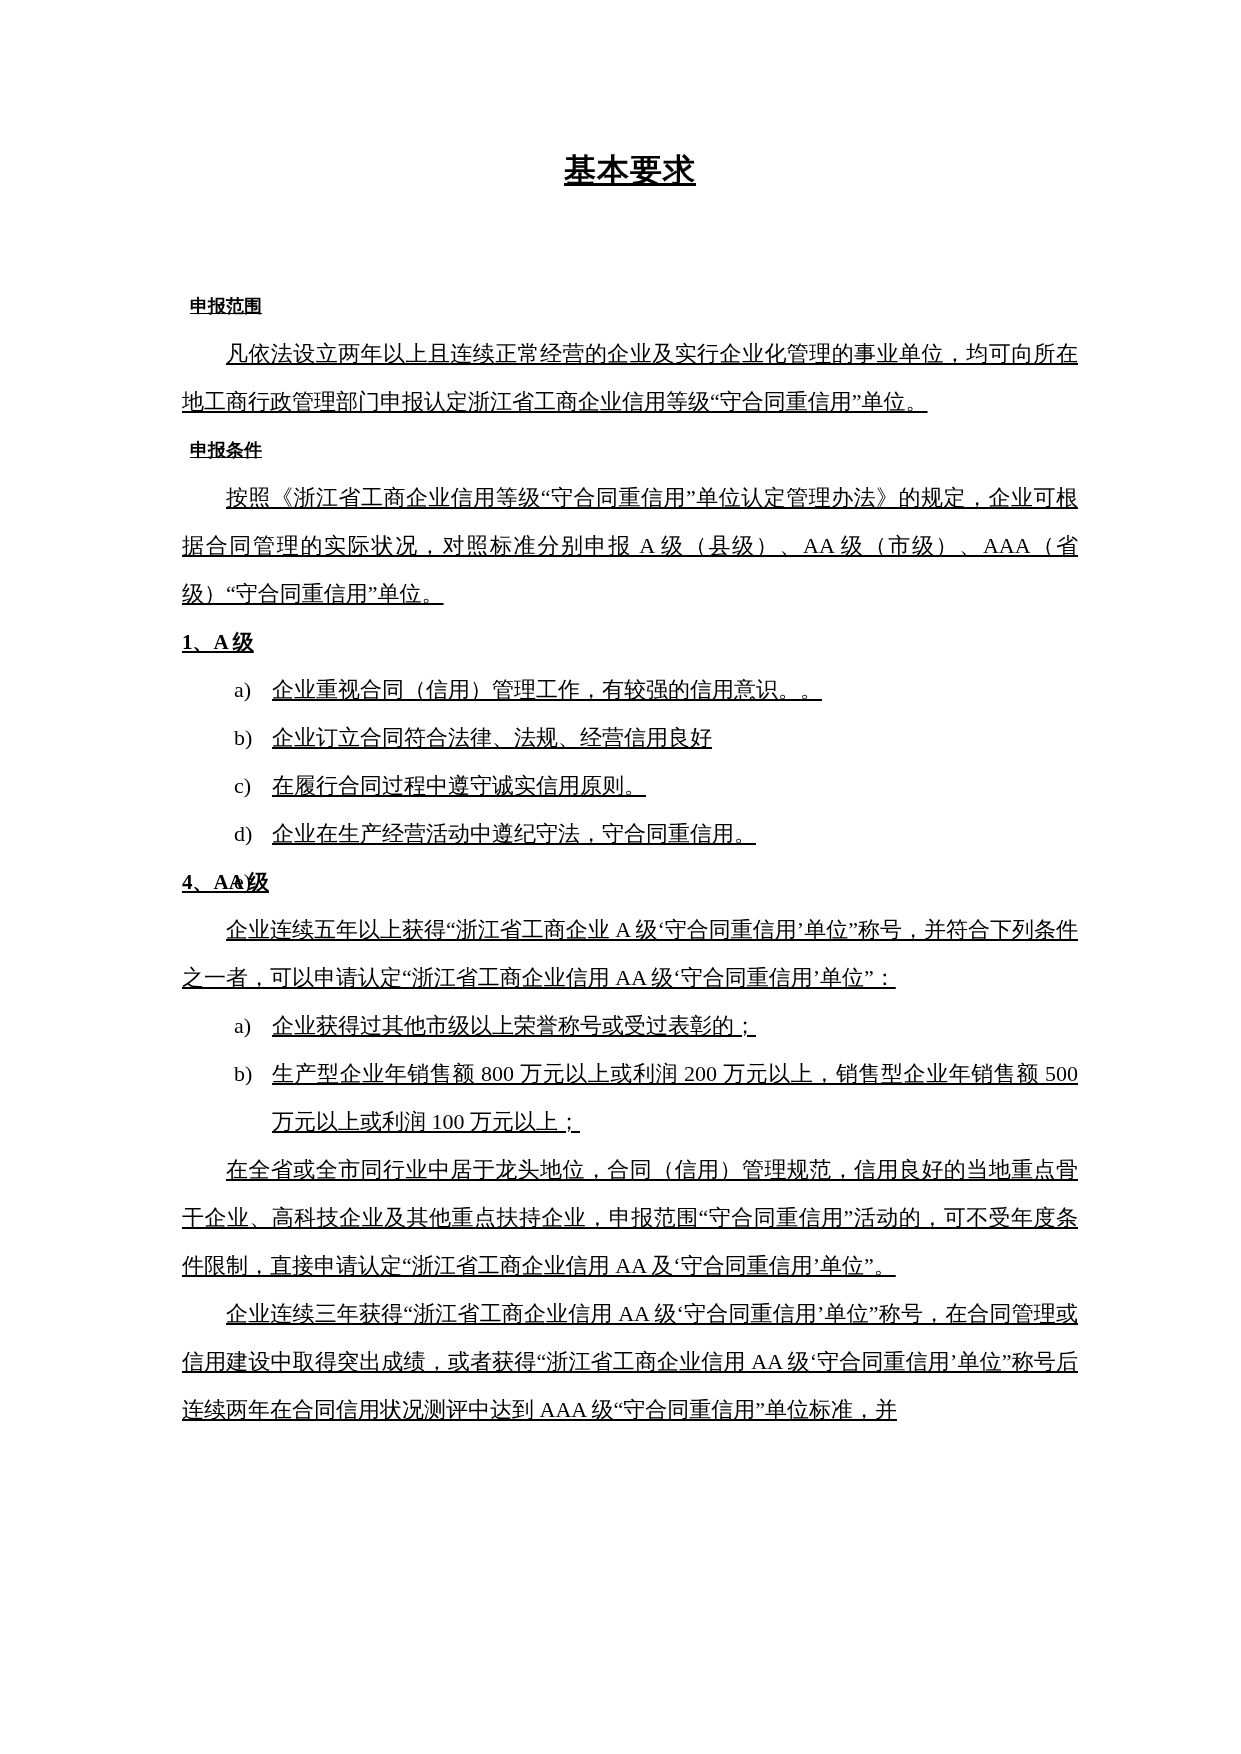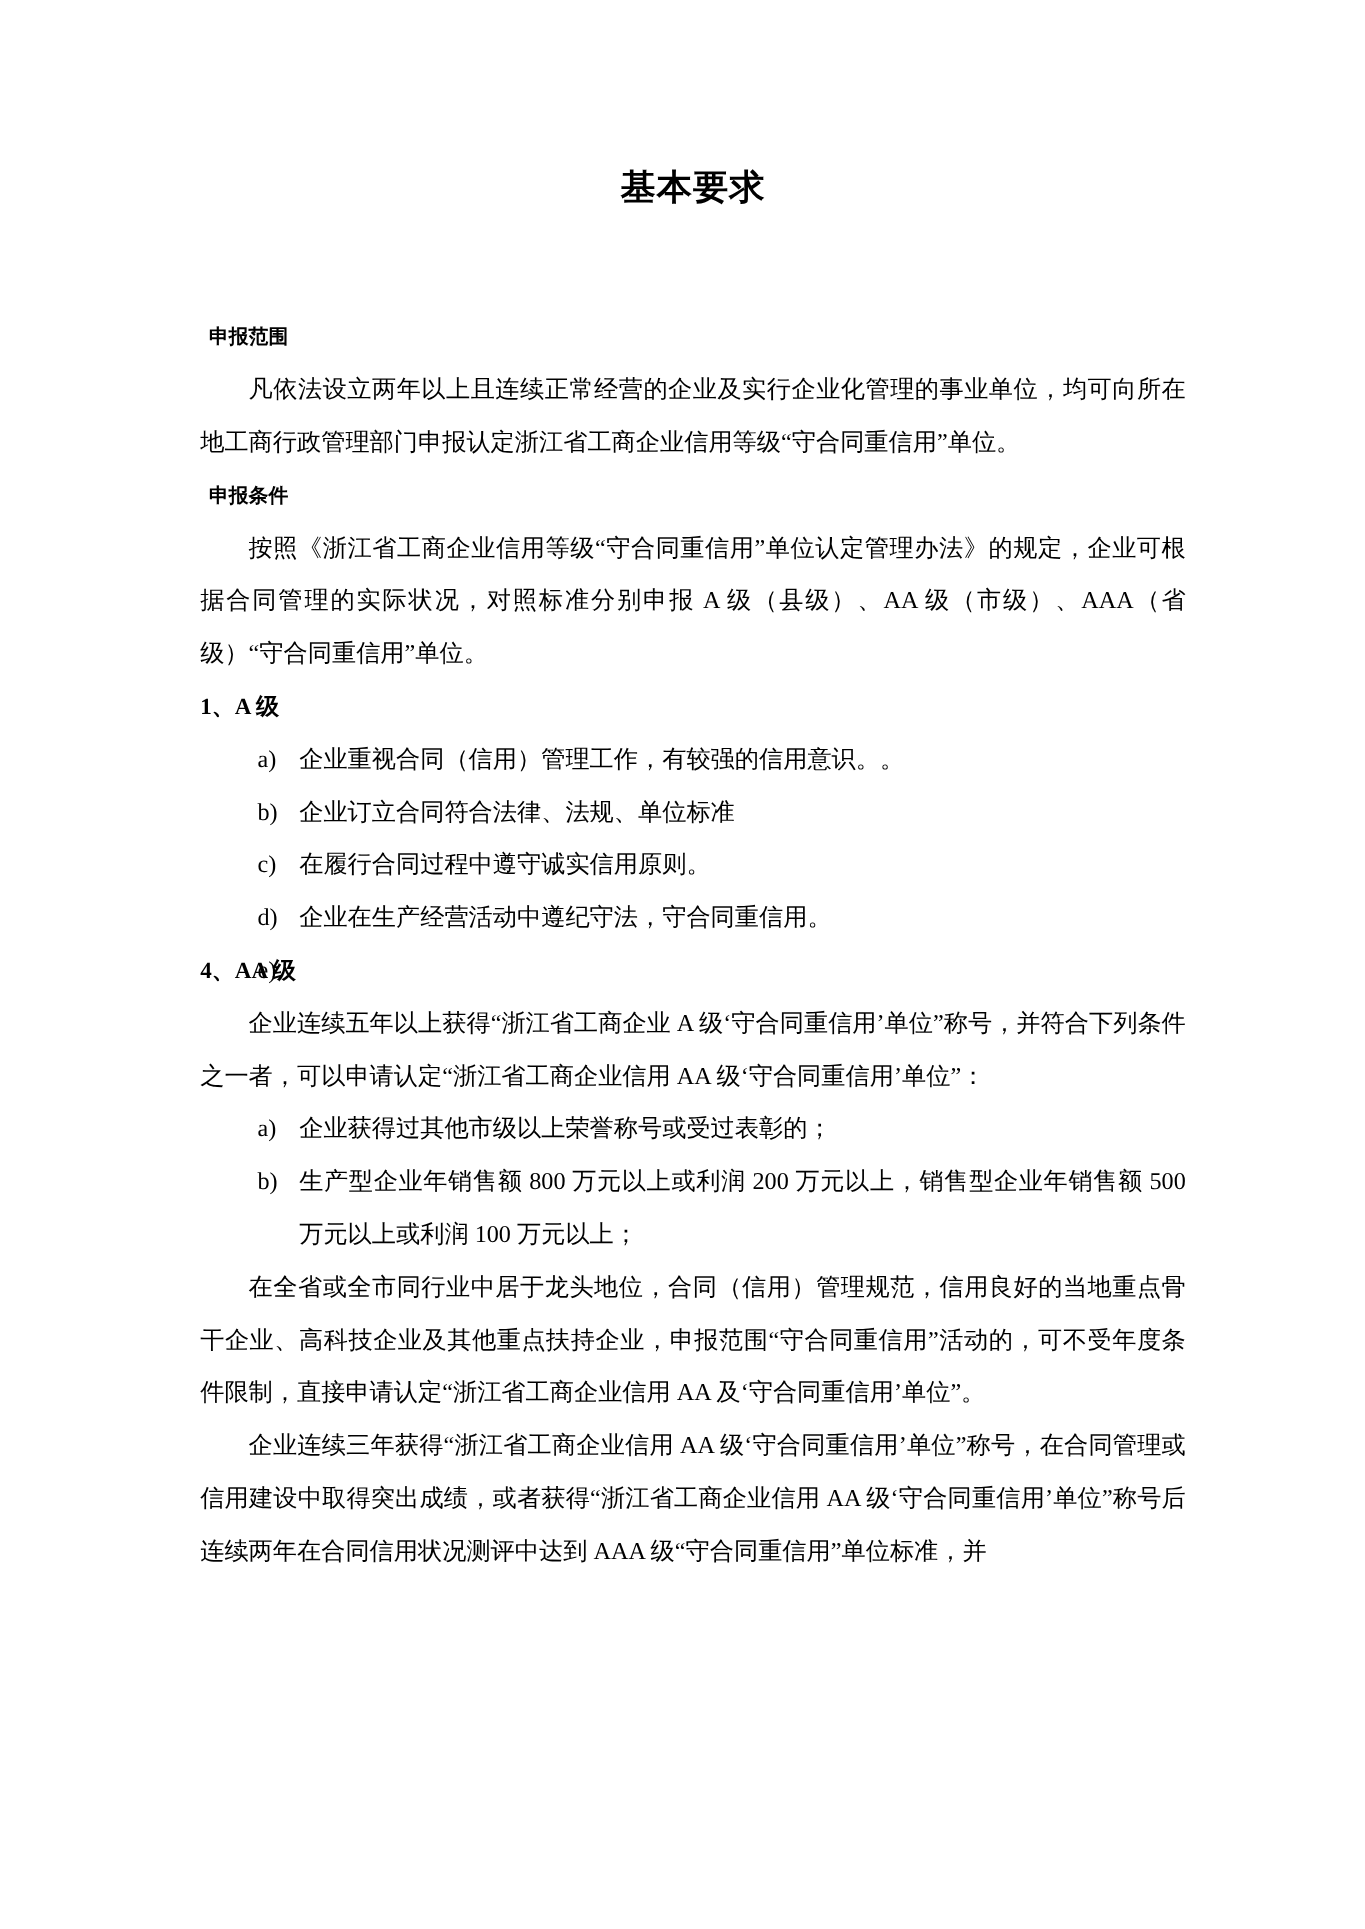--- a/index.html
+++ b/index.html
@@ -13,20 +13,21 @@
     position: relative;
     font-family: "Liberation Serif", "DejaVu Serif", serif;
     color: #000000;
     overflow: hidden;
   }
   .page {
     position: absolute;
     left: 182px;
     top: 140px;
     width: 896px;
+    text-decoration: underline;
   }
   .doc-title {
     font-size: 32px;
     font-weight: bold;
     text-align: center;
     line-height: 60px;
     margin-bottom: 82px;
     letter-spacing: 1px;
   }
   .blocks {
@@ -74,21 +75,21 @@
       <div class="para">凡依法设立两年以上且连续正常经营的企业及实行企业化管理的事业单位，均可向所在地工商行政管理部门申报认定浙江省工商企业信用等级“守合同重信用”单位。</div>
       <div class="h2">申报条件</div>
       <div class="para">按照《浙江省工商企业信用等级“守合同重信用”单位认定管理办法》的规定，企业可根据合同管理的实际状况，对照标准分别申报 A 级（县级）、AA 级（市级）、AAA（省级）“守合同重信用”单位。</div>
       <div class="h3">1、A 级</div>
       <div class="item">
         <span class="marker">a)</span>
         <span class="item-text">企业重视合同（信用）管理工作，有较强的信用意识。。</span>
       </div>
       <div class="item">
         <span class="marker">b)</span>
-        <span class="item-text">企业订立合同符合法律、法规、单位标准</span>
+        <span class="item-text">企业订立合同符合法律、法规、经营信用良好</span>
       </div>
       <div class="item">
         <span class="marker">c)</span>
         <span class="item-text">在履行合同过程中遵守诚实信用原则。</span>
       </div>
       <div class="item">
         <span class="marker">d)</span>
         <span class="item-text">企业在生产经营活动中遵纪守法，守合同重信用。</span>
       </div>
       <div class="item">

